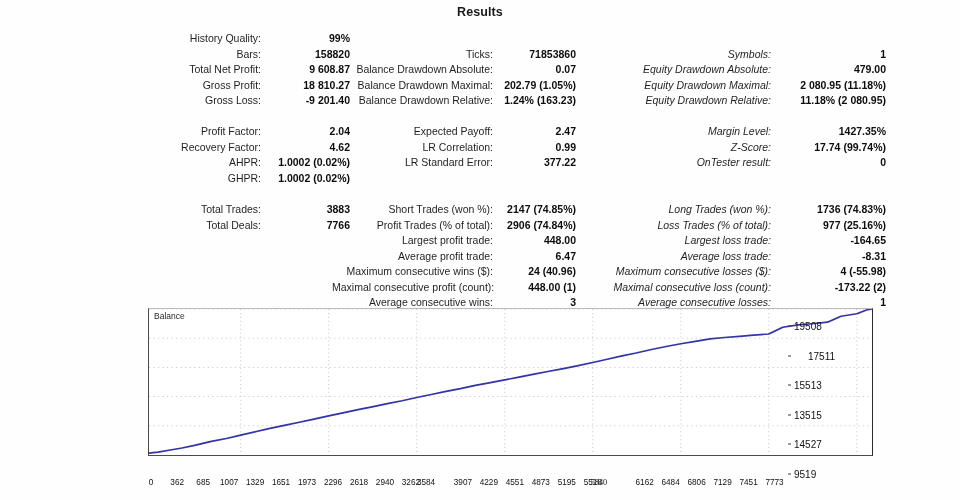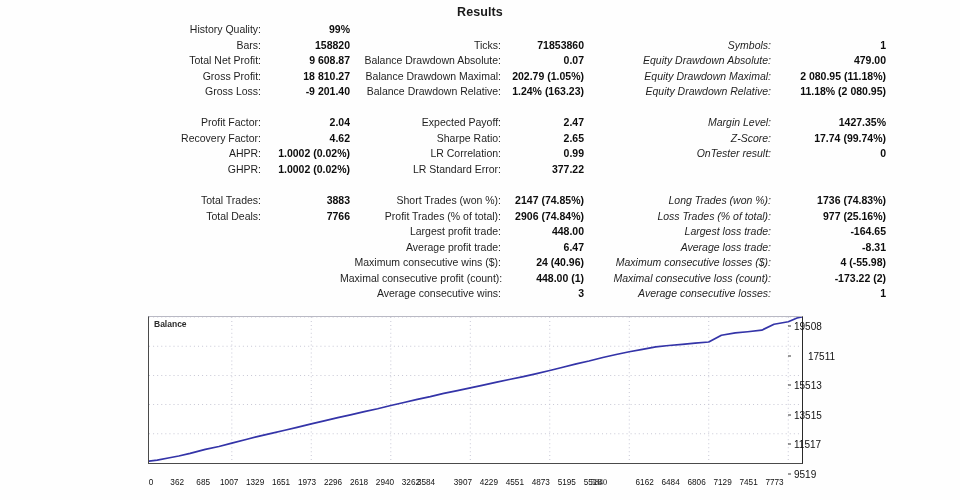--- a/index.html
+++ b/index.html
@@ -25,21 +25,21 @@
     letter-spacing: 0.1px;
   }
 
   
   #stats {
     position: absolute;
     top: 22px;
     left: 0;
     width: 960px;
   }
-  .stat-block { position: absolute; }
+  .stat-block { position: absolute; margin-top: 9px; }
   .stat-row {
     height: 15.5px;
     line-height: 15.5px;
     white-space: nowrap;
     display: flex;
   }
   .stat-label {
     font-size: 10.5px;
     text-align: right;
     padding-right: 7px;
@@ -49,42 +49,41 @@
   .stat-value {
     font-size: 10.5px;
     font-weight: bold;
     text-align: right;
     color: #0d0d0d;
     overflow: hidden;
   }
 
   
   .col-a { left: 0px;   width: 350px; }
-  .col-b { left: 340px; width: 244px; }
+  .col-b { left: 332px; width: 244px; }
   .col-c { left: 598px; width: 288px; }
 
   .col-a .stat-label { width: 268px; }
   .col-a .stat-value { width: 82px; }
   .col-b .stat-label { width: 168px; }
   .col-b .stat-value { width: 76px; }
   .col-c .stat-label { width: 180px; font-style: italic; }
   .col-c .stat-value { width: 108px; }
 
   .grp1 { top: 0px; }
   .grp2 { top: 93px; }
   .grp3 { top: 171px; }
 
   
   #chart-area {
     position: absolute;
     left: 148px;
-    top: 316px;
-    width: 655px;
+    top: 308px;
+    width: 725px;
     height: 148px;
-    font-weight: bold;
   }
   #plot {
     position: absolute;
     inset: 0;
     border-left: 1.3px solid #4a4a4a;
     border-right: 1.3px solid #2a2a2a;
     border-top: 1px solid #b9b9c4;
     border-bottom: 1.3px solid #4a4a4a;
     background: #ffffff;
     overflow: hidden;
@@ -229,24 +228,20 @@
       </div>
       <div class="stat-row">
         <div class="stat-label">GHPR:</div>
         <div class="stat-value">1.0002 (0.02%)</div>
       </div>
     </div>
   <div class="stat-block col-b grp2">
       <div class="stat-row">
         <div class="stat-label">Expected Payoff:</div>
         <div class="stat-value">2.47</div>
-      </div>
-      <div class="stat-row">
-        <div class="stat-label">Sharpe Ratio:</div>
-        <div class="stat-value">2.65</div>
       </div>
       <div class="stat-row">
         <div class="stat-label">LR Correlation:</div>
         <div class="stat-value">0.99</div>
       </div>
       <div class="stat-row">
         <div class="stat-label">LR Standard Error:</div>
         <div class="stat-value">377.22</div>
       </div>
     </div>
@@ -380,21 +375,21 @@
         <line x1="0" y1="0" x2="640" y2="0" stroke="#c9c9d6" stroke-width="1" stroke-dasharray="1 3"></line>
         <polyline points="0.00,146.06 8.06,145.02 20.15,142.65 29.18,140.87 40.30,138.21 55.21,134.21 68.51,131.24 81.17,127.84 95.11,124.13 107.12,121.02 120.91,117.76 133.08,114.80 145.09,111.83 159.03,108.28 171.69,105.31 185.07,102.05 197.48,99.24 211.02,95.98 224.08,93.02 236.98,89.76 249.87,86.65 262.93,83.53 275.67,80.72 288.89,77.46 302.27,74.64 314.92,71.83 326.45,69.31 340.88,66.05 353.05,63.38 366.83,60.42 378.84,57.61 392.79,54.20 404.63,51.23 418.74,47.53 431.23,44.57 444.78,41.01 457.83,38.05 470.73,35.23 483.63,32.86 496.69,30.34 509.42,28.86 522.64,27.68 535.21,26.49 548.59,25.31 561.01,18.49 574.63,16.12 586.80,14.93 600.58,13.31 612.59,7.38 626.54,4.86 635.16,1.01 640.00,0.00" fill="none" stroke="#3434a8" stroke-width="1.7" stroke-linejoin="round" stroke-linecap="round"></polyline>
       </svg>
   </div>
 </div>
 
 <div id="y-axis">
     <div class="y-tick-mark" style="top: 148px;"></div>
     <div class="y-tick" style="top: 148px;">9519</div>
     <div class="y-tick-mark" style="top: 118.397px;"></div>
-    <div class="y-tick" style="top: 118.397px;">11517</div>
+    <div class="y-tick" style="top: 118.397px;">14527</div>
     <div class="y-tick-mark" style="top: 88.7941px;"></div>
     <div class="y-tick" style="top: 88.7941px;">13515</div>
     <div class="y-tick-mark" style="top: 59.1911px;"></div>
     <div class="y-tick" style="top: 59.1911px;">15513</div>
     <div class="y-tick-mark" style="top: 29.5881px;"></div>
     <div class="y-tick" style="top: 29.5881px; margin-left: 14px;">17511</div>
     <div class="y-tick-mark" style="top: 0px;"></div>
     <div class="y-tick" style="top: 0px;">19508</div>
   </div>
 <div id="x-axis">

